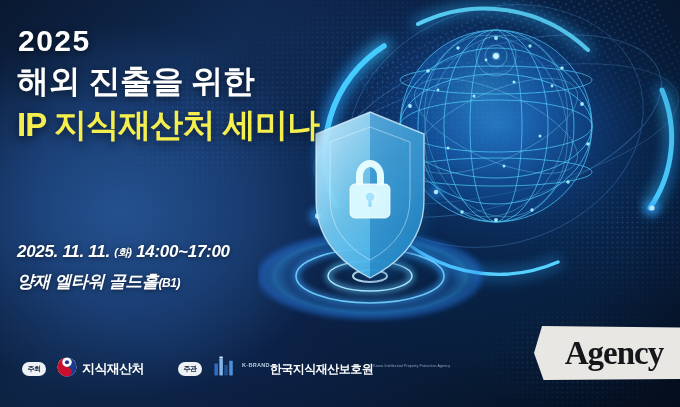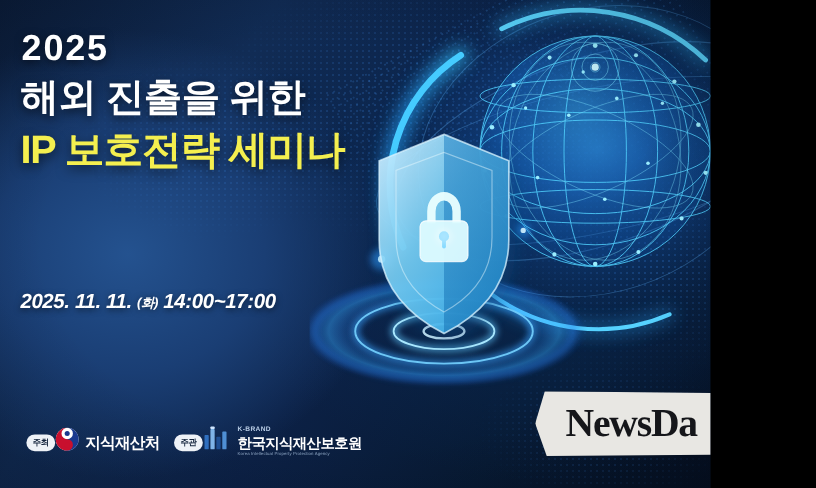--- a/index.html
+++ b/index.html
@@ -3,21 +3,21 @@
 <meta charset="utf-8">
 <title>IP Seminar Poster</title>
 <style>
   html,body{margin:0;padding:0;background:#000;}
   body{
     font-family:"Liberation Sans","DejaVu Sans",sans-serif;
     -webkit-font-smoothing:antialiased;
   }
   #poster{
     position:relative;
-    width:592px;height:407px;
+    width:680px;height:407px;
     overflow:hidden;
     background:#061224;
   }
 
   
   .bg-base{
     position:absolute;inset:0;
     background:
       radial-gradient(ellipse 300px 260px at 18% 52%, #24528f 0%, #1a3e74 38%, rgba(14,38,78,0) 72%),
       radial-gradient(ellipse 420px 330px at 78% 42%, #0a2a55 0%, rgba(7,22,46,0) 70%),
@@ -85,37 +85,37 @@
   .i-date .dow{font-size:11px;font-weight:700;vertical-align:1px;}
   .i-place{
     font-size:17px;font-weight:700;color:#ffffff;letter-spacing:-.4px;
     margin:0;text-shadow:0 1px 5px rgba(0,0,0,.55);
   }
   .i-place .b1{font-size:12px;font-weight:700;}
 
   
   .footer{
     position:absolute;left:22px;bottom:24px;
-    display:flex;align-items:center;gap:0;
+    display:flex;align-items:center;gap:11px;
   }
   .role-badge{
     display:inline-flex;align-items:center;justify-content:center;
     width:24px;height:14px;border-radius:7px;
     background:#eef2f7;color:#14243c;
     font-size:7px;font-weight:700;letter-spacing:-.4px;
     flex:0 0 auto;
   }
   .org{display:flex;align-items:center;gap:5px;}
   .org-name{
     color:#ffffff;font-size:13px;font-weight:700;letter-spacing:-.6px;
     white-space:nowrap;
   }
   .gap{width:12px;}
   .koipa{display:flex;align-items:center;gap:5px;}
-  .koipa-text{display:flex;flex-direction:column;line-height:1;}
+  .koipa-text{display:flex;flex-direction:row;line-height:1;}
   .koipa-k{
     color:#b9cde6;font-size:5.5px;font-weight:700;letter-spacing:.3px;
     margin-bottom:1.5px;
   }
   .koipa-kr{color:#ffffff;font-size:12px;font-weight:700;letter-spacing:-.5px;white-space:nowrap;}
   .koipa-en{
     color:#8fa7c4;font-size:3.6px;letter-spacing:.1px;margin-top:1.5px;
     white-space:nowrap;
   }
 
@@ -294,25 +294,26 @@
         </g>
       </g>
     </svg>
   </div>
 
   <div class="bg-vignette"></div>
 
   <div class="text-block">
     <div class="t-year">2025</div>
     <div class="t-sub">해외 진출을 위한</div>
-    <div class="t-main">IP 보호전략 세미나</div>
+    <div class="t-main">IP 지식재산처 세미나</div>
   </div>
 
   <div class="info-block">
     <div class="i-date"><span>2025. 11. 11. </span><span class="dow">(화)</span><span> 14:00~17:00</span></div>
+    <div class="i-place"><span>양재 엘타워 골드홀</span><span class="b1">(B1)</span></div>
   </div>
 
   <div class="footer">
 
     <div class="role-badge">주최</div>
 
     <div class="org">
       <span>
         <svg width="20" height="20" viewBox="0 0 40 40">
           <circle cx="20" cy="20" r="19" fill="#ffffff"></circle>
@@ -341,16 +342,16 @@
       </span>
       <span class="koipa-text">
         <span class="koipa-k">K-BRAND</span>
         <span class="koipa-kr">한국지식재산보호원</span>
         <span class="koipa-en">Korea Intellectual Property Protection Agency</span>
       </span>
     </div>
   </div>
 
   <div class="watermark">
-    <span>NewsDa</span>
+    <span>Agency</span>
   </div>
 
 </div>
 
 </body></html>

